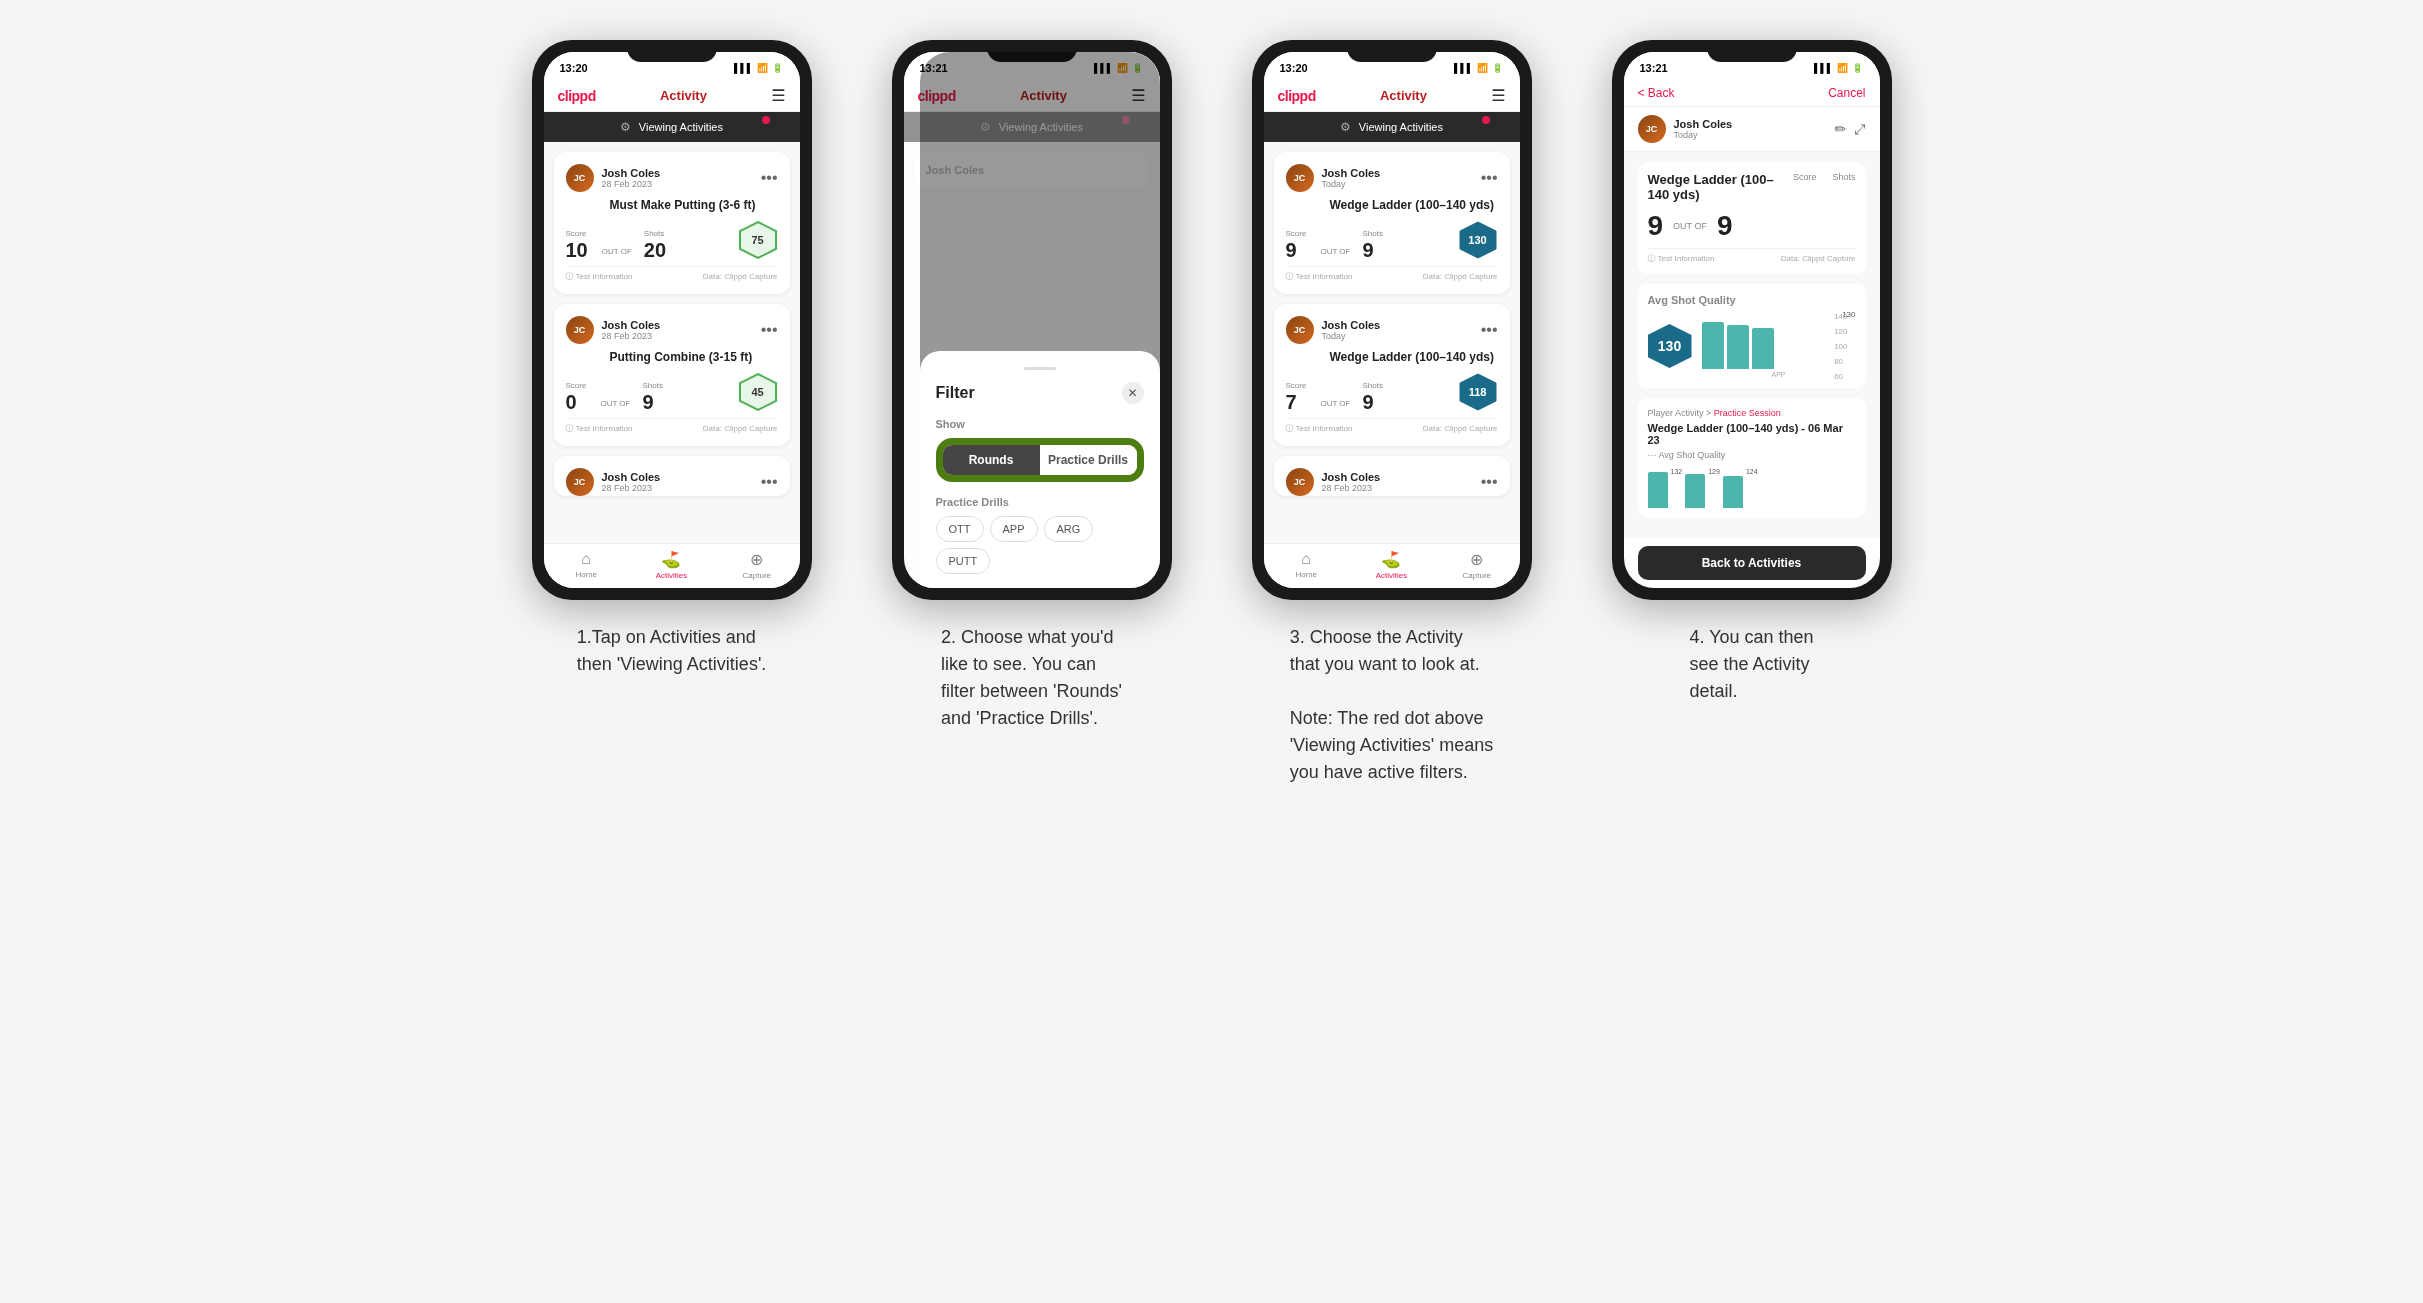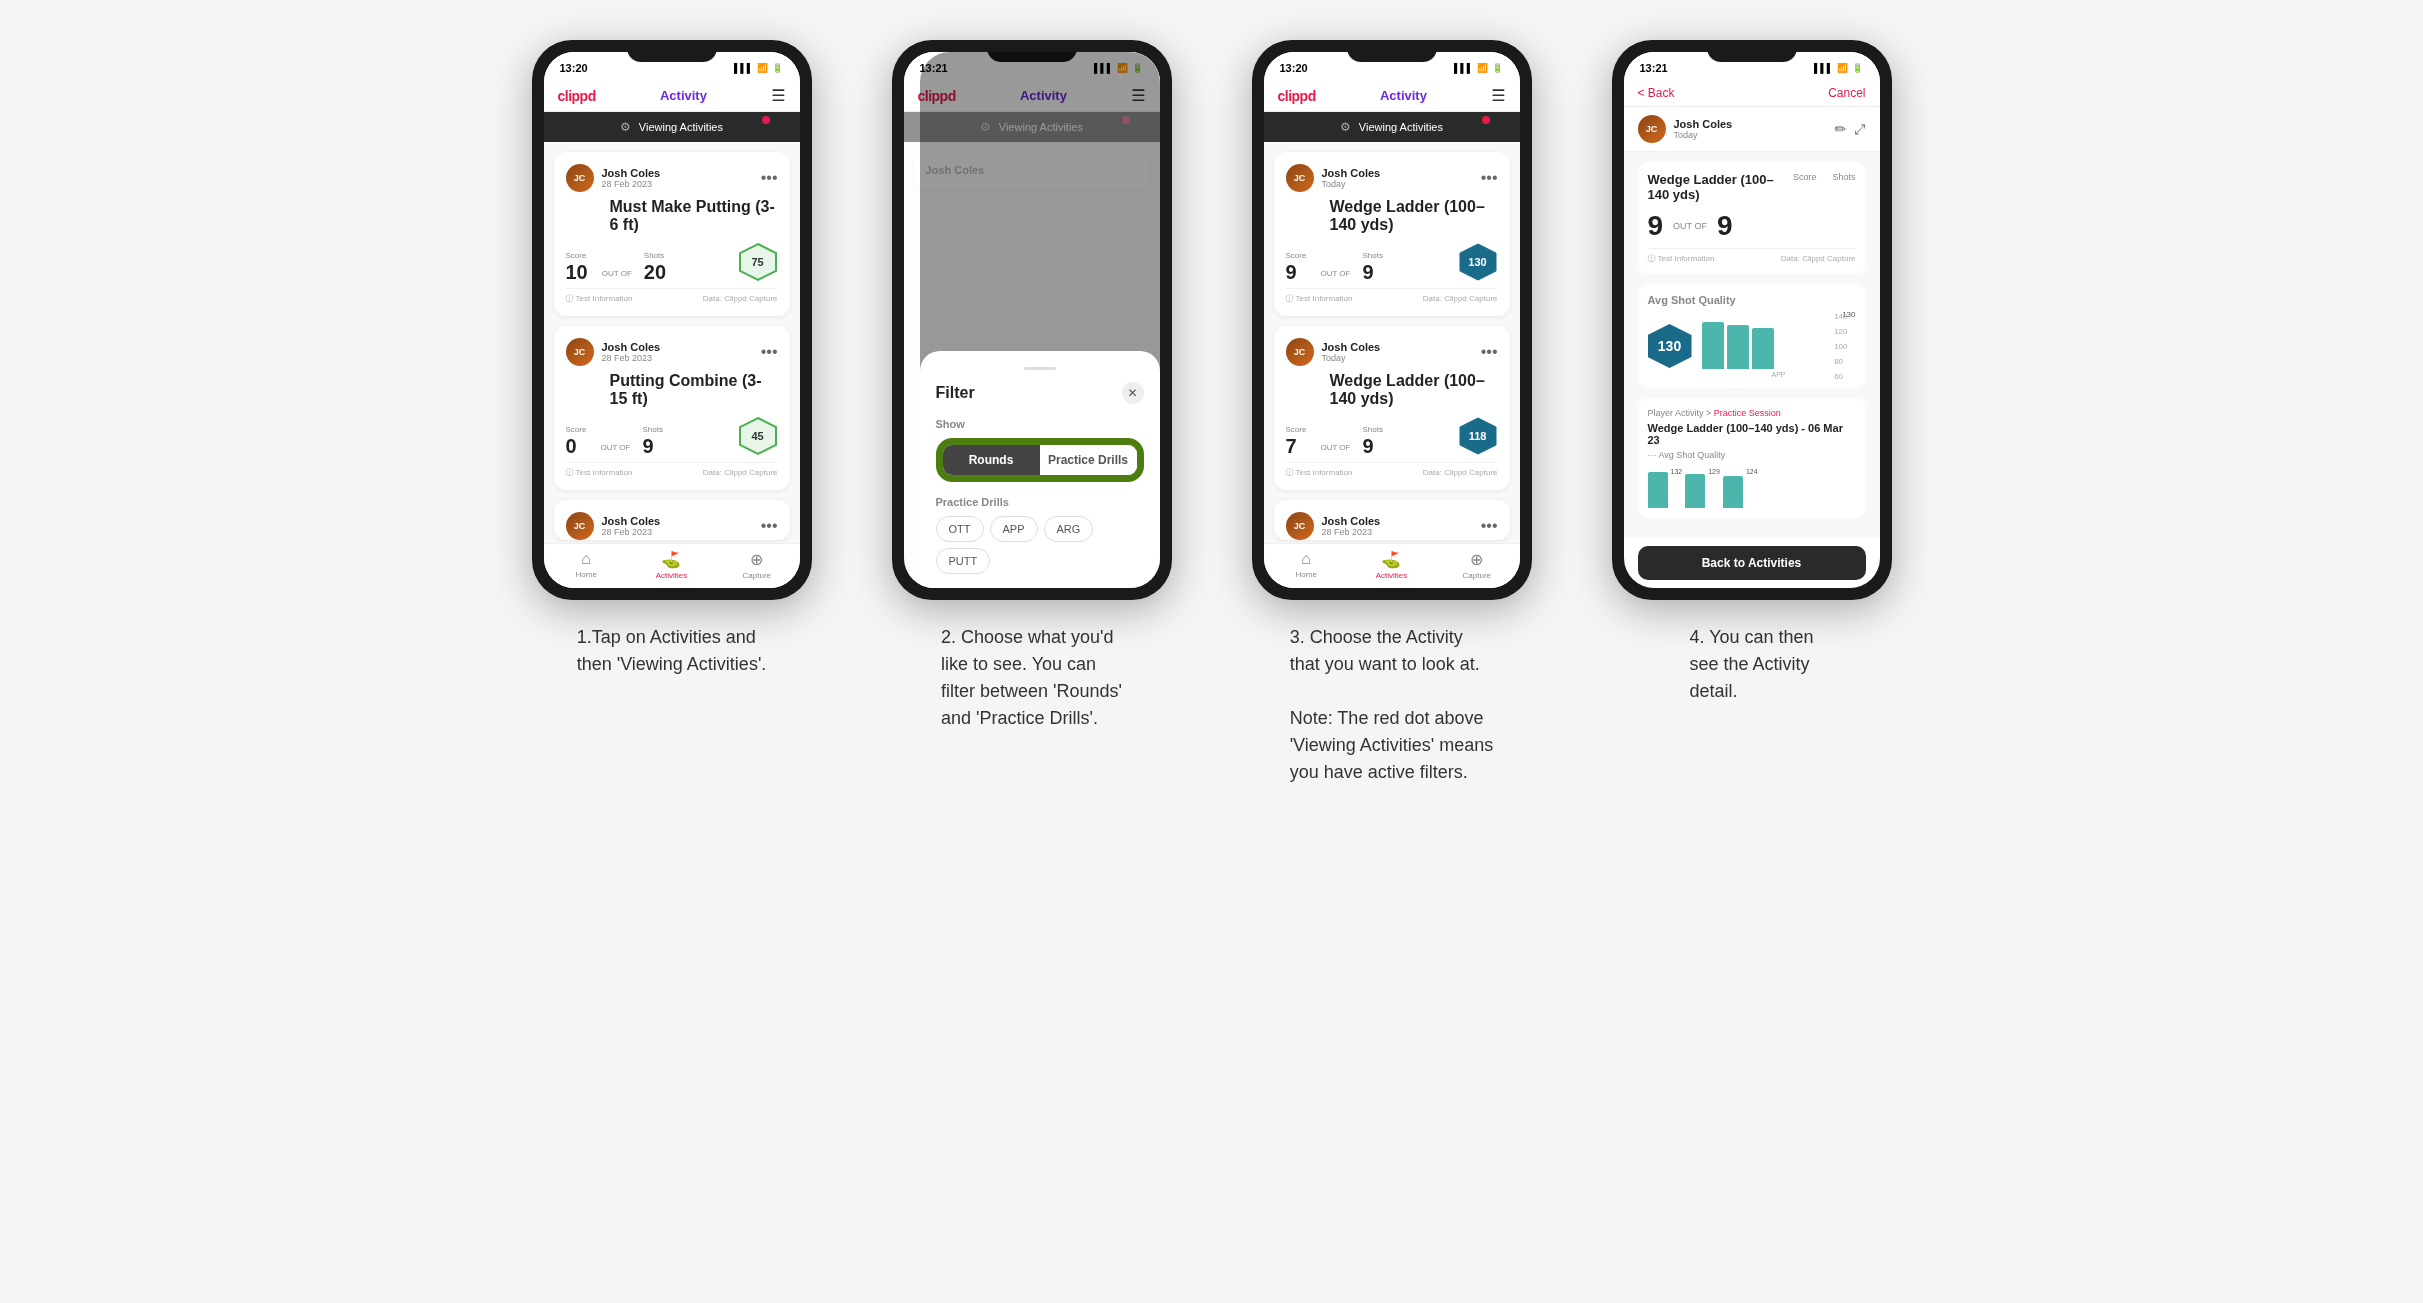--- a/index.html
+++ b/index.html
@@ -82,21 +82,21 @@
       padding: 6px 14px;
       background: #fff;
       border-bottom: 1px solid #eee;
     }
     .nav-logo {
       color: #e8194b;
       font-size: 14px;
       font-weight: 800;
       letter-spacing: -0.5px;
     }
-    .nav-title { font-size: 13px; font-weight: 600; color: #6d28d9; }
+    .nav-title { font-size: 13px; font-weight: 600; color: #b91c1c; }
     .nav-menu { font-size: 16px; color: #333; }
 
     
     .filter-bar {
       background: #2a2a2a;
       padding: 8px 14px;
       display: flex;
       align-items: center;
       justify-content: center;
       gap: 8px;
@@ -153,21 +153,21 @@
       display: flex;
       align-items: center;
       justify-content: center;
       color: #fff;
       font-size: 9px;
       font-weight: 700;
     }
     .user-name { font-size: 11px; font-weight: 700; color: #222; }
     .user-date { font-size: 9px; color: #888; }
     .more-dots { font-size: 16px; color: #666; }
-    .activity-title { font-size: 16px; font-weight: 700; color: #222; margin-bottom: 8px; padding-left: 44px; }
+    .activity-title { font-size: 12px; font-weight: 700; color: #222; margin-bottom: 8px; padding-left: 44px; }
     .stats-row {
       display: flex;
       gap: 12px;
       align-items: flex-end;
       margin-bottom: 6px;
     }
     .stat-item { display: flex; flex-direction: column; }
     .stat-label { font-size: 8px; color: #888; margin-bottom: 2px; }
     .stat-value {
       font-size: 20px;

